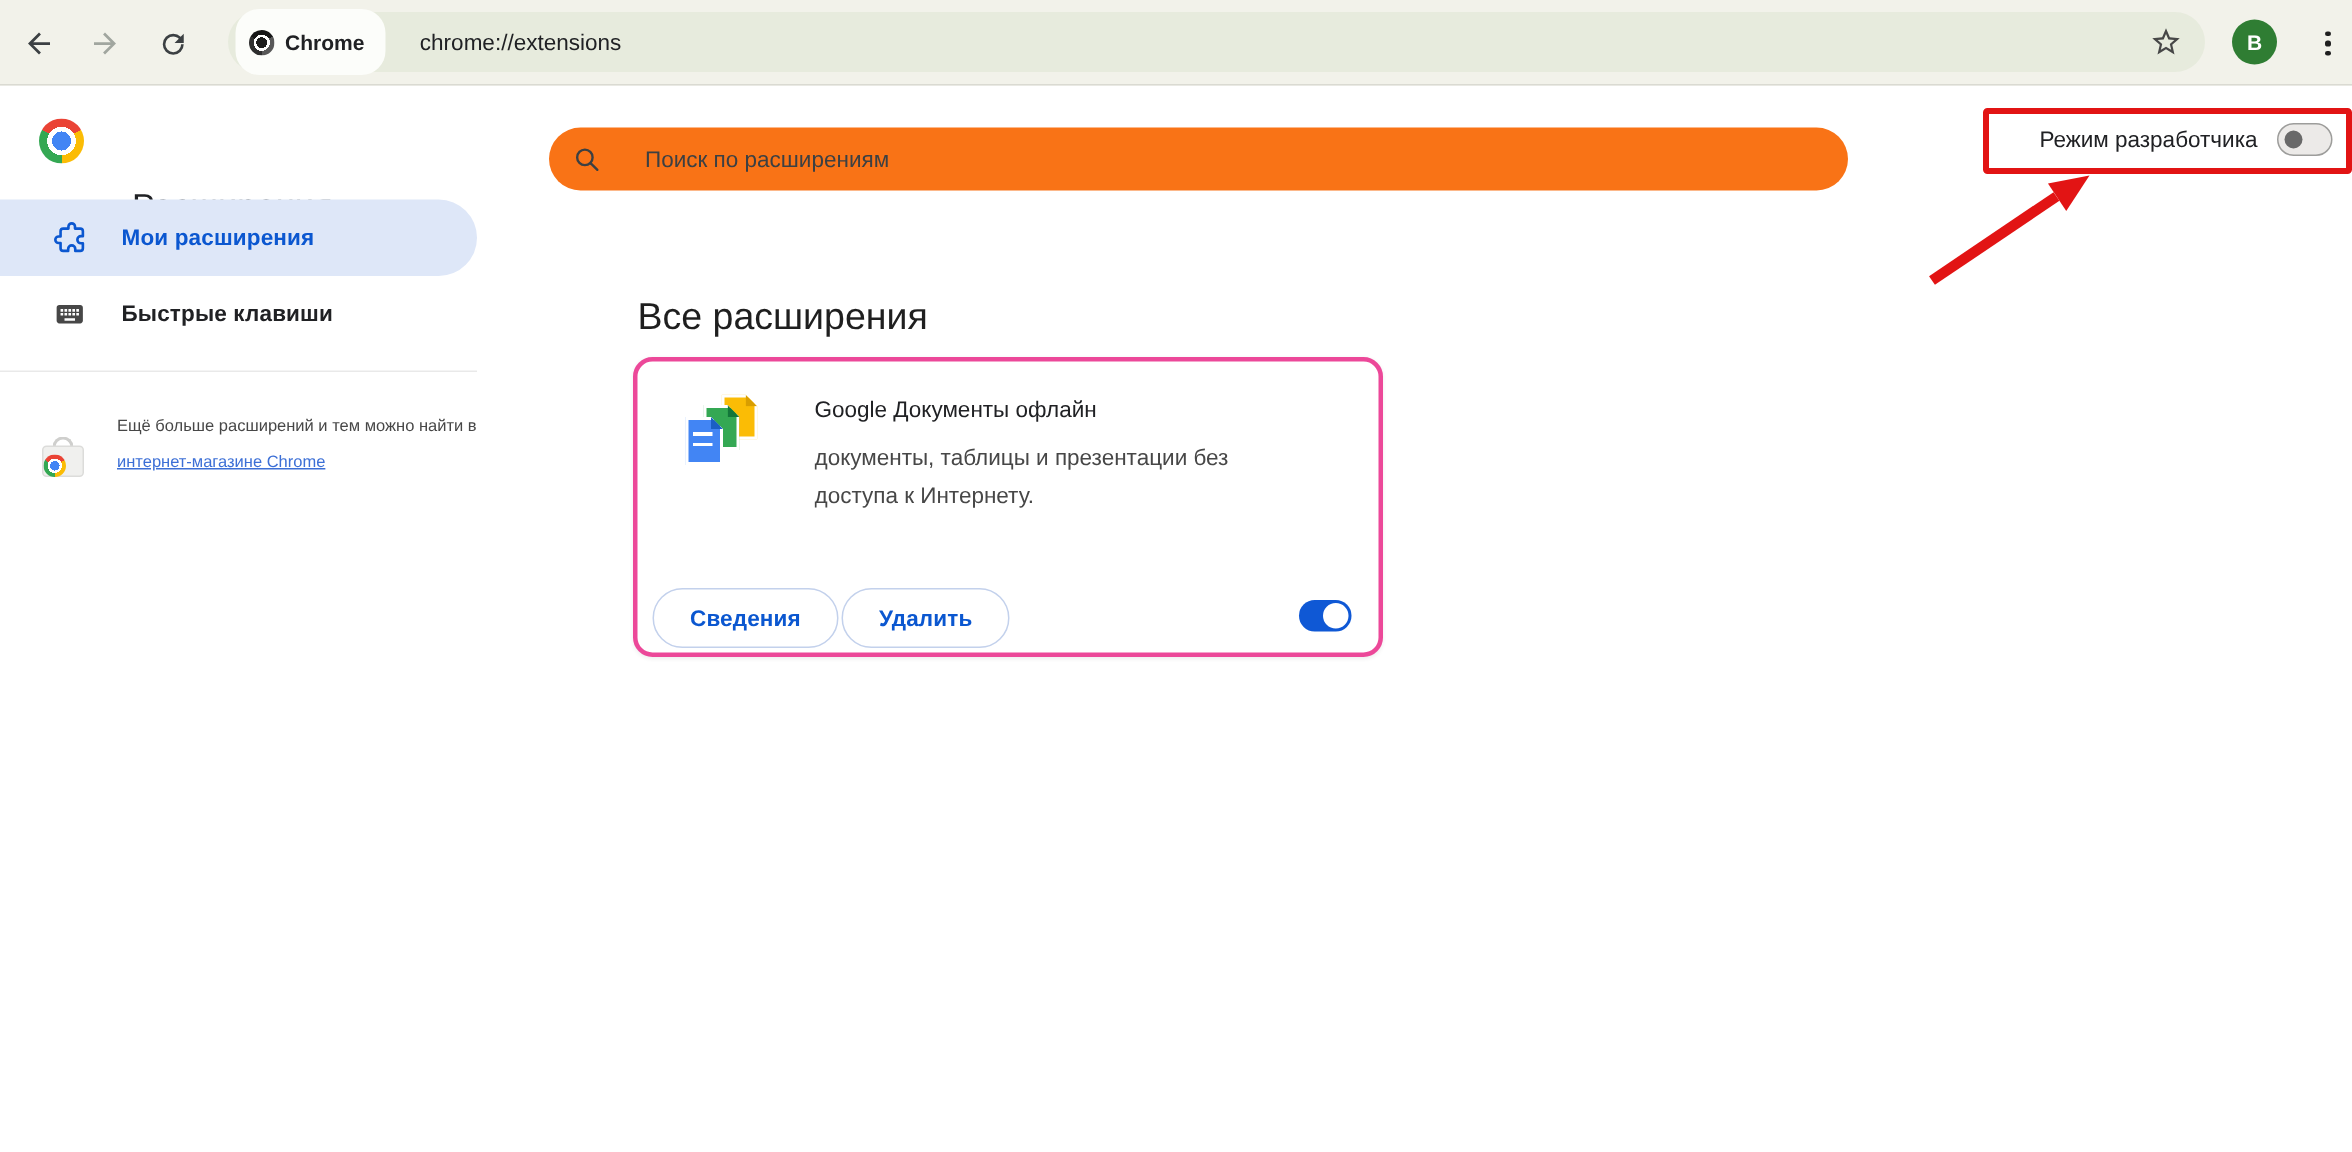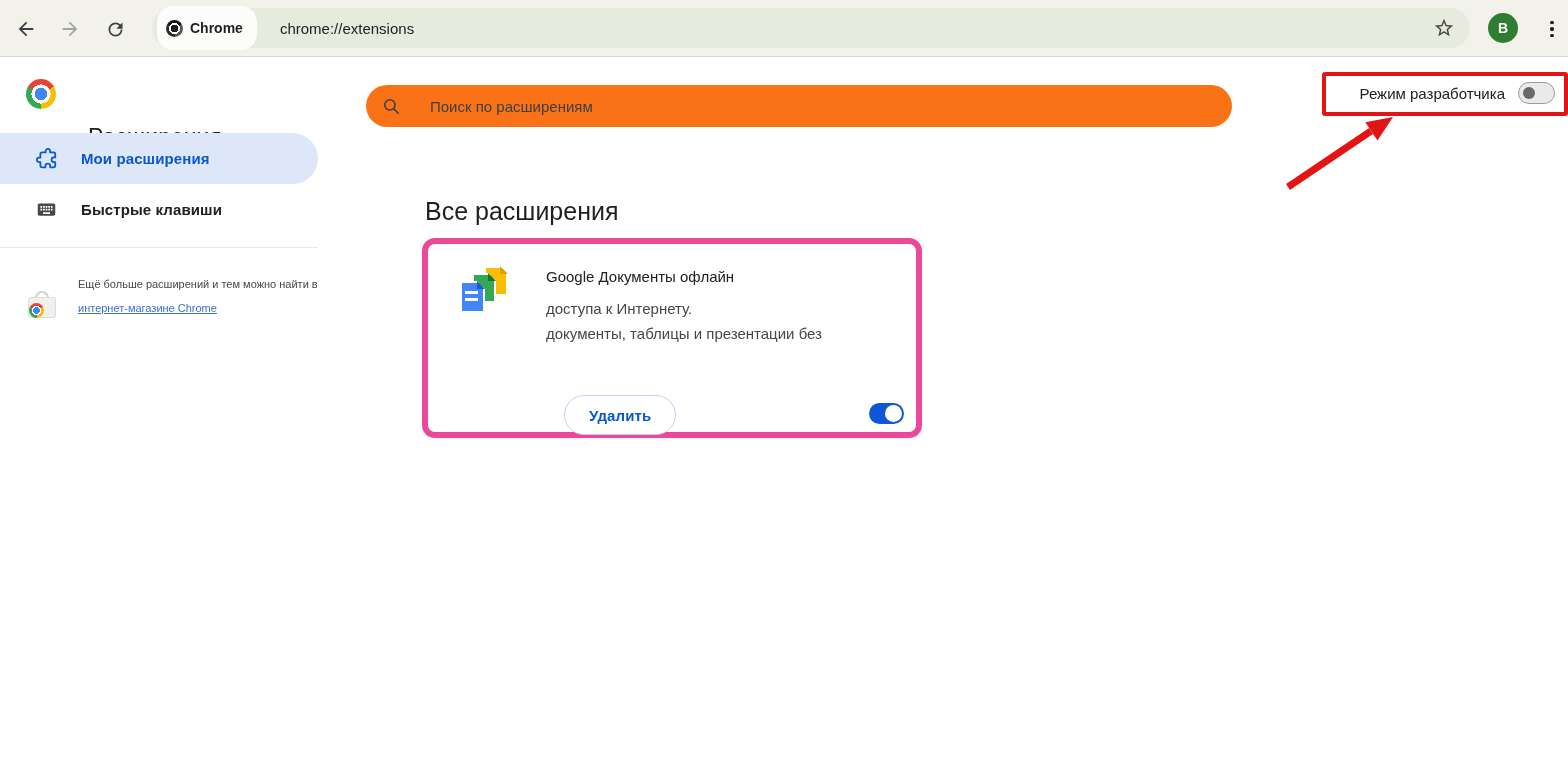--- a/index.html
+++ b/index.html
@@ -52,21 +52,21 @@
   .devmode .lbl { font-size:15px; color:#202124; }
   .toggle-off { width:37px; height:22px; border-radius:11px; background:#eceae8; border:1.5px solid #9d9d9b; position:relative; cursor:pointer; }
   .toggle-off .knob { position:absolute; left:4px; top:50%; transform:translateY(-50%); width:12px; height:12px; border-radius:50%; background:#696969; }
 
   
   .red-box { left:1322px; top:72px; width:246px; height:44px; border:4px solid #e21414; border-radius:3px; pointer-events:none; }
   .red-arrow { left:1270px; top:105px; pointer-events:none; }
 
   
   .section-title { left:425px; top:197px; font-size:25px; color:#1f1f1f; }
-  .card { left:422px; top:238px; width:500px; height:200px; background:#fff; border:6px solid #ec4899; border-radius:13px;
+  .card { left:422px; top:238px; width:500px; height:200px; background:#fff; border:3px solid #ec4899; border-radius:13px;
           box-shadow:0 1px 3px rgba(0,0,0,.07); }
   .card .ext-title { position:absolute; left:118px; top:24px; font-size:15px; color:#202124; }
   .card .ext-desc { position:absolute; left:118px; top:52px; width:366px; font-size:15px; line-height:25px; color:#474747; overflow:hidden; height:78px; }
   .card .ext-desc span { display:block; }
   .pill-btn { position:absolute; top:151px; height:40px; border-radius:20px; border:1px solid #c3d1ec; background:#fff;
               color:#0b57d0; font-size:15px; font-weight:700; font-family:"Liberation Sans",sans-serif;
               display:flex; align-items:center; padding:0 24px; cursor:pointer; letter-spacing:.1px; }
   .toggle-on { position:absolute; left:441px; top:159px; width:35px; height:21px; border-radius:11px; background:#0f58d5; cursor:pointer; }
   .toggle-on .knob { position:absolute; right:2px; top:2px; width:17px; height:17px; border-radius:50%; background:#fff; }
 
@@ -187,20 +187,21 @@
     <div class="page page-green">
         <div class="fold"></div>
       </div>
     <div class="page page-blue">
         <div class="fold"></div>
         <div class="doc-lines"></div>
       </div>
   </div>
   <div class="ext-title">Google Документы офлайн</div>
   <div class="ext-desc">
+    <span>документы, таблицы и презентации без</span>
     <span>доступа к Интернету.</span>
-    <span>документы, таблицы и презентации без</span>
-  </div>
+  </div>
+  <button class="pill-btn" style="left:10px">Сведения</button>
   <button class="pill-btn" style="left:136px">Удалить</button>
   <div class="toggle-on">
       <div class="knob"></div>
     </div>
 </div>
 
 </body></html>

